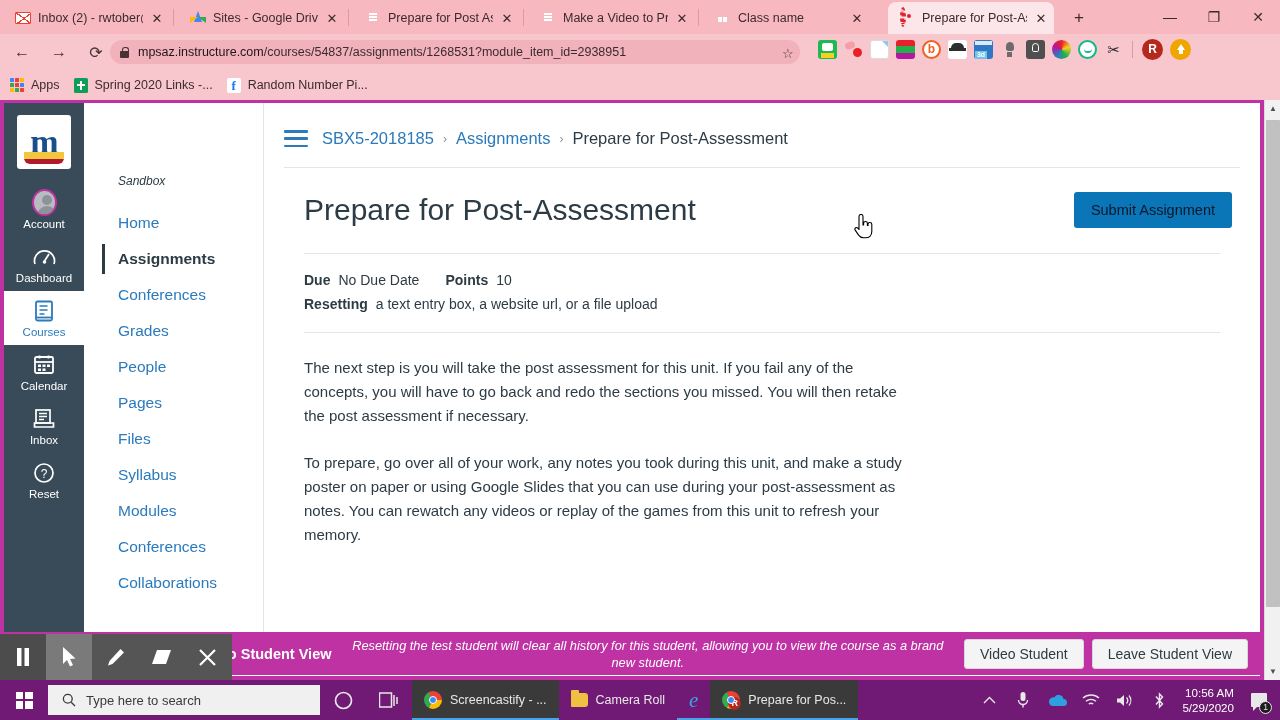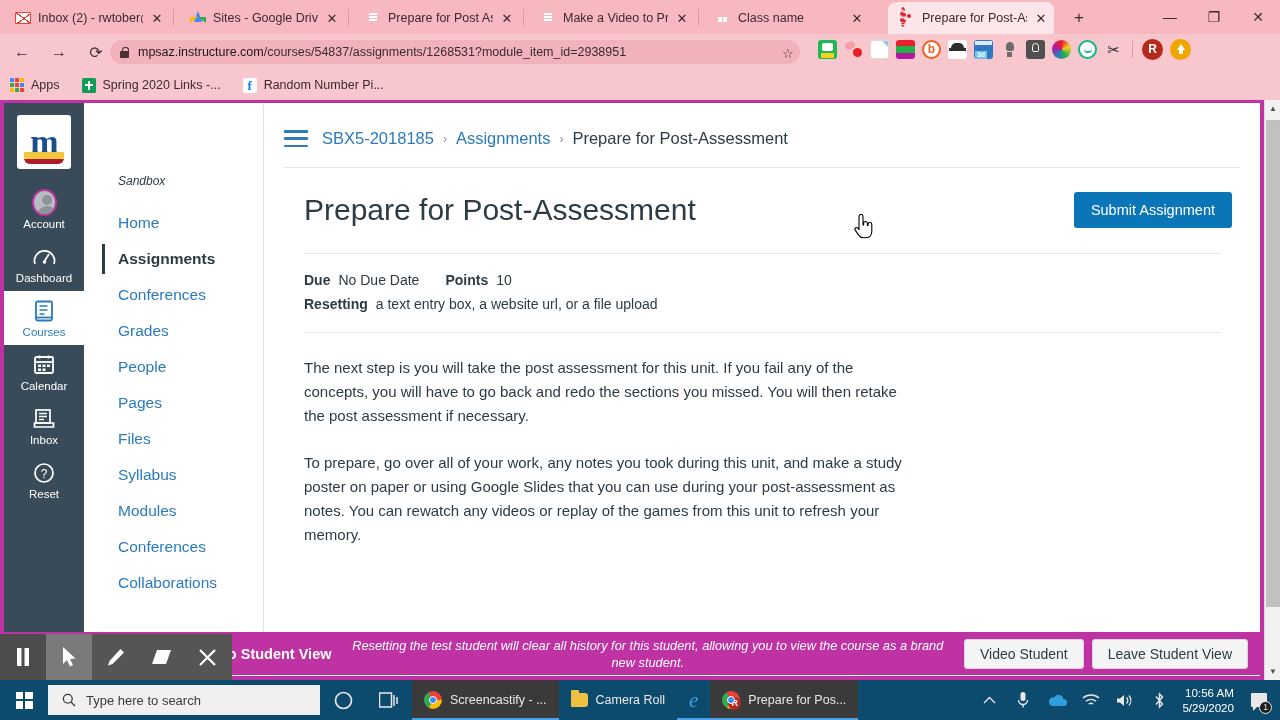--- a/index.html
+++ b/index.html
@@ -70,21 +70,21 @@
   .lock::after{content:"";position:absolute;left:2px;top:0;width:5px;height:6px;border:1.5px solid #4a3135;
     border-bottom:none;border-radius:3px 3px 0 0;}
   .url{font-size:12.5px;color:#3c2b2e;white-space:nowrap;overflow:hidden;}
   .url .dom{color:#20161a;}
   .star{position:absolute;left:782px;top:12px;font-size:13px;color:#4a3135;}
   .exticons{position:absolute;left:818px;top:5px;display:flex;align-items:center;gap:7px;}
   .ext{width:19px;height:19px;border-radius:3px;flex:none;}
 
   
   .bookmarks{position:absolute;left:0;top:70px;width:1280px;height:30px;background:#f8c6cd;
-    display:flex;align-items:center;padding-left:10px;gap:22px;}
+    display:flex;align-items:center;padding-left:10px;gap:14px;}
   .bm{display:flex;align-items:center;gap:7px;font-size:12.5px;color:#3c2b2e;white-space:nowrap;}
   .bm-apps{width:14px;height:14px;display:grid;grid-template-columns:repeat(3,1fr);
     grid-template-rows:repeat(3,1fr);gap:1.5px;}
   .bm-apps i{background:#c0392b;border-radius:.5px;}
   .bm-apps i:nth-child(1){background:#4285f4}.bm-apps i:nth-child(2){background:#ea4335}
   .bm-apps i:nth-child(3){background:#fbbc05}.bm-apps i:nth-child(4){background:#34a853}
   .bm-apps i:nth-child(5){background:#ea4335}.bm-apps i:nth-child(6){background:#4285f4}
   .bm-apps i:nth-child(7){background:#fbbc05}.bm-apps i:nth-child(8){background:#34a853}
   .bm-apps i:nth-child(9){background:#ea4335}
   .bm-sheets{width:14px;height:15px;background:#0f9d58;border-radius:1.5px;position:relative;}
@@ -135,21 +135,21 @@
   .crumbrow{display:flex;align-items:center;gap:14px;padding:26px 0 0 20px;}
   .hamburger{width:24px;height:17px;display:flex;flex-direction:column;justify-content:space-between;}
   .hamburger i{height:2.5px;background:#2b7abc;border-radius:1px;}
   .crumbs{display:flex;align-items:center;gap:9px;font-size:16.5px;}
   .crumbs a{color:#2b7abc;text-decoration:none;}
   .crumbs .sep{color:#8b969e;font-size:12px;}
   .crumbs .cur{color:#2d3b45;}
   .crumbline{margin:19px 20px 0 20px;height:1px;background:#e3e5e7;}
   .titlerow{display:flex;align-items:flex-start;justify-content:space-between;padding:24px 28px 0 40px;}
   .ptitle{font-size:30px;color:#2d3b45;font-weight:normal;line-height:36px;}
-  .submitbtn{background:#0a76b7;color:#ffffff;border:none;font-size:14.5px;padding:0 17px;height:36px;
+  .submitbtn{background:#0a76b7;color:#0f172a;border:none;font-size:14.5px;padding:0 17px;height:36px;
     border-radius:3px;font-family:inherit;white-space:nowrap;}
   .metaline{margin:25px 40px 0 40px;height:1px;background:#e3e5e7;}
   .meta{padding:14px 12px 0 40px;font-size:14px;color:#2d3b45;line-height:24px;}
   .meta b{font-weight:bold;}
   .meta .gap{display:inline-block;width:26px;}
   .meta .gap2{display:inline-block;width:8px;}
   .metaline2{margin:16px 40px 0 40px;height:1px;background:#e3e5e7;}
   .body p{padding:0 40px;margin-top:23px;font-size:15px;color:#2d3b45;line-height:24px;max-width:690px;}
 
   
@@ -169,21 +169,21 @@
   .sv-btn{background:#f4f4f4;border:1px solid #d9d9d9;border-radius:3px;height:30px;padding:0 15px;
     font-size:14px;color:#2d3b45;font-family:inherit;white-space:nowrap;}
 
   
   .cast{position:absolute;left:0;top:634px;width:232px;height:46px;background:#555;display:flex;}
   .cast .ct{width:46px;height:46px;display:flex;align-items:center;justify-content:center;color:#fff;}
   .cast .ct.sel{background:#7a7a7a;}
   .cast .ct.dark{background:#4c4c4c;}
 
   
-  .taskbar{position:absolute;left:0;top:680px;width:1280px;height:40px;background:#0c4a6e;display:flex;align-items:center;}
+  .taskbar{position:absolute;left:0;top:680px;width:1280px;height:40px;background:#701a75;display:flex;align-items:center;}
   .winbtn{width:48px;height:40px;display:flex;align-items:center;justify-content:center;}
   .winlogo{width:17px;height:17px;display:grid;grid-template-columns:1fr 1fr;grid-template-rows:1fr 1fr;gap:2px;}
   .winlogo i{background:#fff;}
   .searchbox{width:272px;height:30px;background:#f0f0f0;display:flex;align-items:center;gap:10px;padding-left:14px;}
   .searchbox .q{font-size:13px;color:#3a3a3a;}
   .tb-ico{width:46px;height:40px;display:flex;align-items:center;justify-content:center;color:#e8e8e8;}
   .tbapp{height:40px;display:flex;align-items:center;gap:8px;padding:0 12px;color:#e8e8e8;font-size:12.5px;
     position:relative;white-space:nowrap;}
   .tbapp.run{background:#3a3a3a;}
   .tbapp.run::after{content:"";position:absolute;left:0;right:0;bottom:0;height:2.5px;background:#4aa3e8;}

